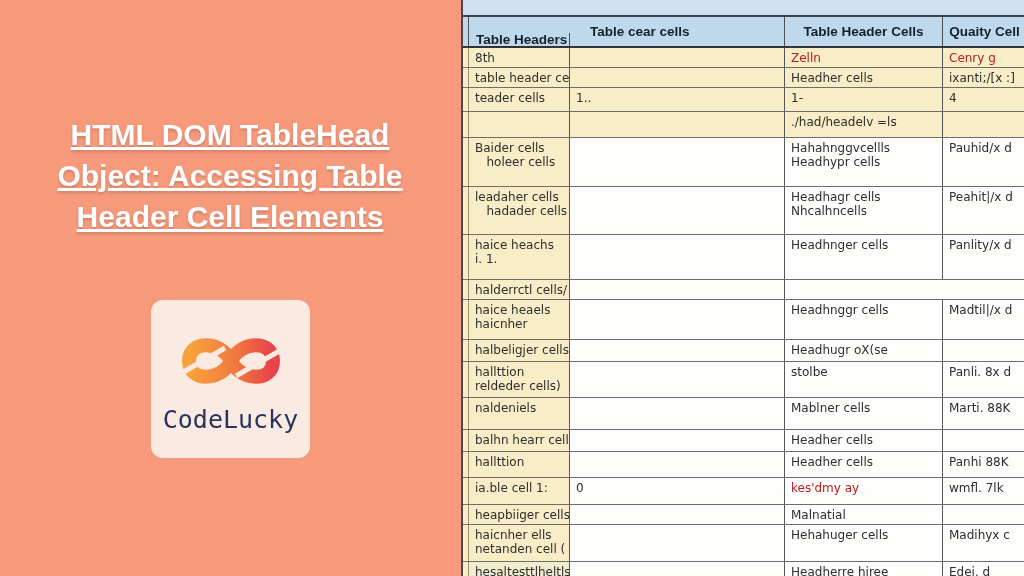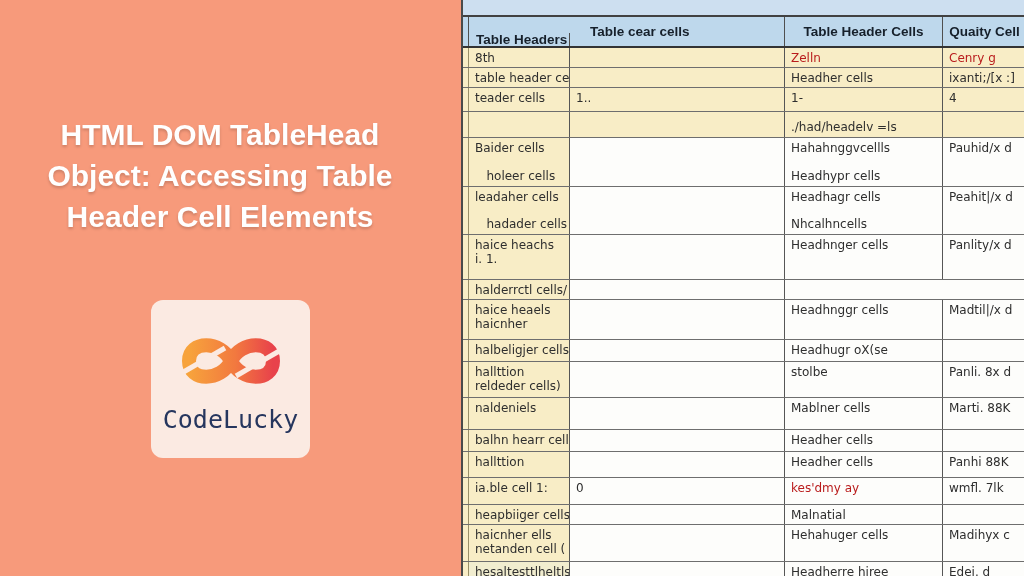--- a/index.html
+++ b/index.html
@@ -1,24 +1,24 @@
 <!DOCTYPE html>
 <html><head>
 <meta charset="utf-8">
 <style>
   html,body{margin:0;padding:0;}
   #page{position:relative;width:1024px;height:576px;overflow:hidden;
         background:#F79A7B;font-family:"DejaVu Sans",sans-serif;}
 
   
   #left-panel{position:absolute;left:0;top:0;width:461px;height:576px;}
-  #title{position:absolute;left:0;top:114px;width:440px;text-align:center;
+  #title{position:absolute;left:10px;top:114px;width:440px;text-align:center;
          font-family:"Liberation Sans",sans-serif;font-weight:bold;
          font-size:30px;line-height:41px;color:#ffffff;
-         text-shadow:0 2px 3px rgba(0,0,0,0.18);}
+         text-shadow:0 2px 3px rgba(0,0,0,0.18);text-decoration:underline;}
   #logo-card{position:absolute;left:151px;top:300px;width:159px;height:158px;
              background:#FBEAE2;border-radius:12px;
              display:flex;flex-direction:column;align-items:center;
              justify-content:flex-start;}
   #logo-icon{margin-top:24px;}
   #logo-text{margin-top:7px;font-family:"DejaVu Sans Mono",monospace;
              font-size:25px;color:#26365E;letter-spacing:0px;}
 
   
   #table-panel{position:absolute;left:461px;top:0;width:563px;height:576px;
@@ -41,22 +41,22 @@
   .row.cream .cell{background:#F8EDC6;}
   .cell{box-sizing:border-box;border-right:1px solid #565656;
         padding:3px 6px;font-size:12px;line-height:14px;color:#2e2e2e;
         overflow:hidden;white-space:pre;}
   .gutter{width:6px;padding:0;background:#F8EDC6;border-right:1px solid #9a8f68;}
   .c1{width:101px;background:#F8EDC6;}
   .c2{width:215px;}
   .c3{width:158px;}
   .c4{flex:1;border-right:none;}
   .inner{display:flex;flex-direction:column;height:100%;}
-  .inner.spread{justify-content:space-between;}
-  .inner.bottom{justify-content:flex-end;}
+  .inner.spread{justify-content:flex-start;}
+  .inner.bottom{justify-content:flex-start;}
   .gray{color:#b91c1c;}
 </style>
 </head>
 <body>
 
 <div id="page">
 
   <div id="left-panel">
     <div id="title">
       <div>HTML DOM TableHead</div>

